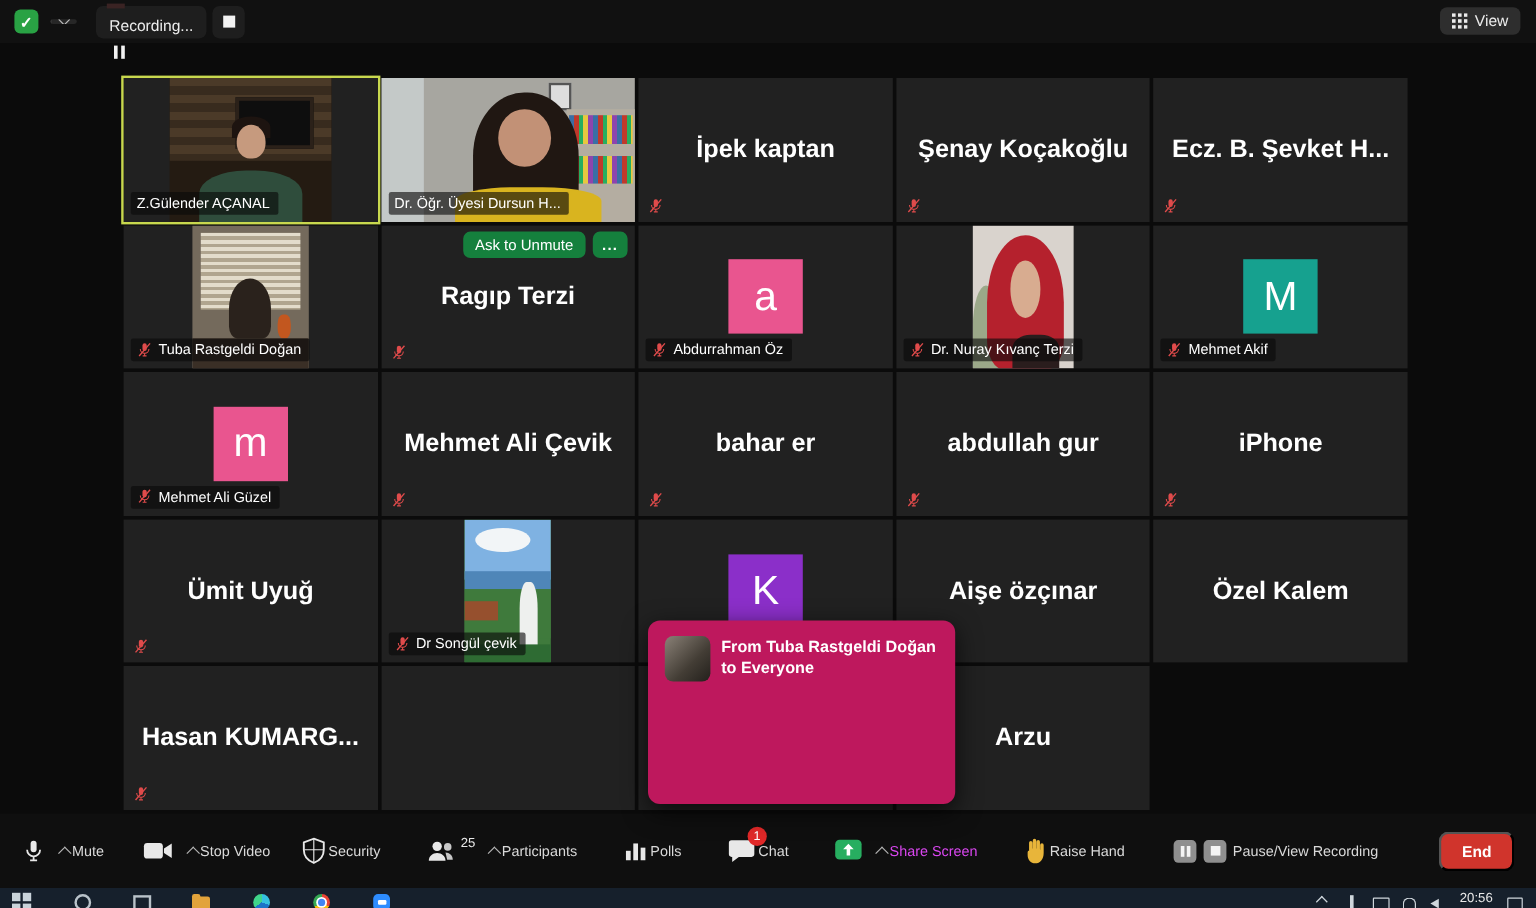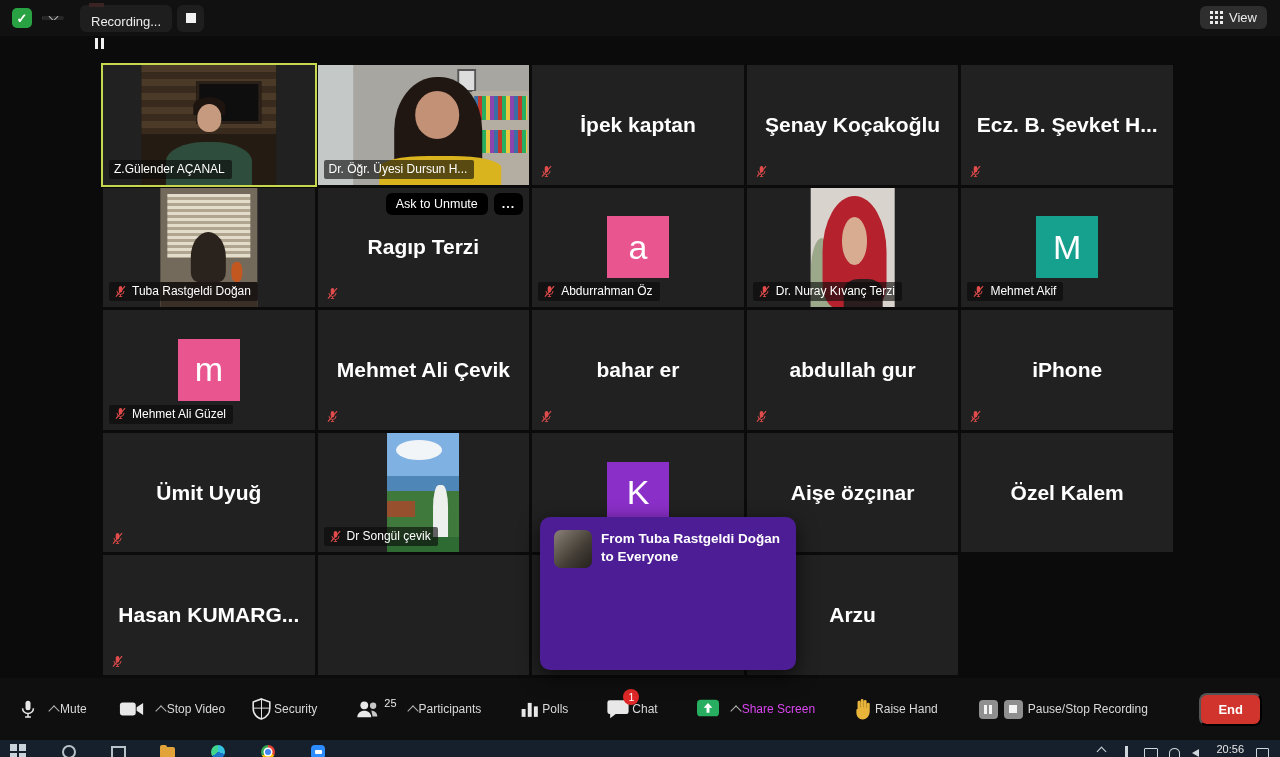--- a/index.html
+++ b/index.html
@@ -40,21 +40,21 @@
   .label-strip { position:absolute; left:6px; bottom:6px; display:flex; align-items:center; gap:5px;
     background:rgba(10,10,10,.62); padding:2px 7px 3px 5px; font-size:12px; color:#fff;
     border-radius:2px; white-space:nowrap; max-width:96%; }
   .label-strip.offset { left:48px; }
   .corner-mic { position:absolute; left:8px; bottom:7px; line-height:0; }
   .avatar { position:absolute; left:50%; top:50%; transform:translate(-50%,-50%); width:62px; height:62px;
     display:flex; align-items:center; justify-content:center; font-size:34px; color:#fff; }
 
   
   .unmute-pop { position:absolute; top:5px; right:6px; display:flex; gap:6px; z-index:3; }
-  .btn-blue { background:#000000; color:#fff; font-size:12.5px; padding:4px 10px; border-radius:6px; }
+  .btn-blue { background:#15803d; color:#fff; font-size:12.5px; padding:4px 10px; border-radius:6px; }
   .btn-blue.more { padding:4px 8px; letter-spacing:1px; font-weight:bold; }
 
   
   .scene { position:absolute; top:0; bottom:0; left:50%; transform:translateX(-50%); overflow:hidden; }
   .sc-office1 { width:64%; background:#241b12; }
   .o1-panel { position:absolute; top:0; left:0; right:0; height:58%;
     background:repeating-linear-gradient(180deg,#4b3a28 0 7px,#382b1e 7px 14px); }
   .o1-frame { position:absolute; top:13%; left:41%; width:48%; height:36%; background:#0e0e0e; border:3px solid #2b2119; }
   .o1-hair { position:absolute; left:50%; top:27%; width:32px; height:18px; margin-left:-16px; background:#1d1410; border-radius:50% 50% 0 0; }
   .o1-head { position:absolute; left:50%; top:33%; width:24px; height:28px; margin-left:-12px; background:#c69a7e; border-radius:50% 50% 45% 45%; }
@@ -96,21 +96,21 @@
   .sc-desk-flag { width:34%; background:#c3cbcd; }
   .f-flag { position:absolute; right:0; top:0; width:22%; height:80%; background:#c0392b; }
   .f-frame { position:absolute; left:5%; top:10%; width:27%; height:44%; background:#8c98a5; border:3px solid #2e3b4a; }
   .f-emblem { position:absolute; left:52%; top:3%; width:26%; height:27%;
     background:radial-gradient(circle,#e8c83f 0 40%,#3f7a3c 40% 72%,#2a6db0 72%); border-radius:50%; }
   .f-hair { position:absolute; left:50%; top:24%; width:26%; height:24%; transform:translateX(-50%); background:#caa46a; border-radius:50%; }
   .f-person { position:absolute; left:50%; bottom:7%; width:46%; height:46%; transform:translateX(-50%); background:#e3a9b4; border-radius:45% 45% 10% 10%; }
   .f-desk { position:absolute; bottom:0; left:0; right:0; height:9%; background:#23384d; }
 
   
-  .chat-pop { position:absolute; left:540px; top:517px; width:256px; height:153px; background:#4c1d95;
+  .chat-pop { position:absolute; left:540px; top:517px; width:256px; height:153px; background:#be185d;
     border-radius:10px; box-shadow:0 6px 20px rgba(0,0,0,.65); z-index:10; padding:13px 14px; }
   .chat-pop .head { display:flex; gap:9px; }
   .chat-thumb { width:38px; height:38px; border-radius:7px; flex:none;
     background:linear-gradient(135deg,#8a8177,#433d35 60%,#23201c); }
   .chat-title { font-size:13.5px; font-weight:bold; color:#fff; line-height:1.35; }
   .chat-msg { margin-top:9px; margin-left:47px; font-size:12.5px; color:#e3e3e3; line-height:1.5; }
 
   
   .toolbar { position:absolute; left:0; right:0; bottom:17px; height:62px; background:#0f0f0f;
     display:flex; align-items:center; padding:0 18px; z-index:5; }
@@ -522,21 +522,21 @@
       <div class="tb-item">
         <div class="tb-icon-row">
           <span class="rc-btn">
             <span class="bar"></span>
             <span class="bar"></span>
           </span>
           <span class="rc-btn">
             <span class="sq"></span>
           </span>
         </div>
-        <div class="tb-label">Pause/Stop Recording</div>
+        <div class="tb-label">Pause/View Recording</div>
       </div>
     </div>
   <button class="end-btn">End</button>
 </div>
 
 <div class="taskbar">
   <div class="tb-apps" id="tb-apps">
       <span class="tk tk-win"></span>
       <span class="tk tk-search"></span>
       <span class="tk tk-task"></span>

